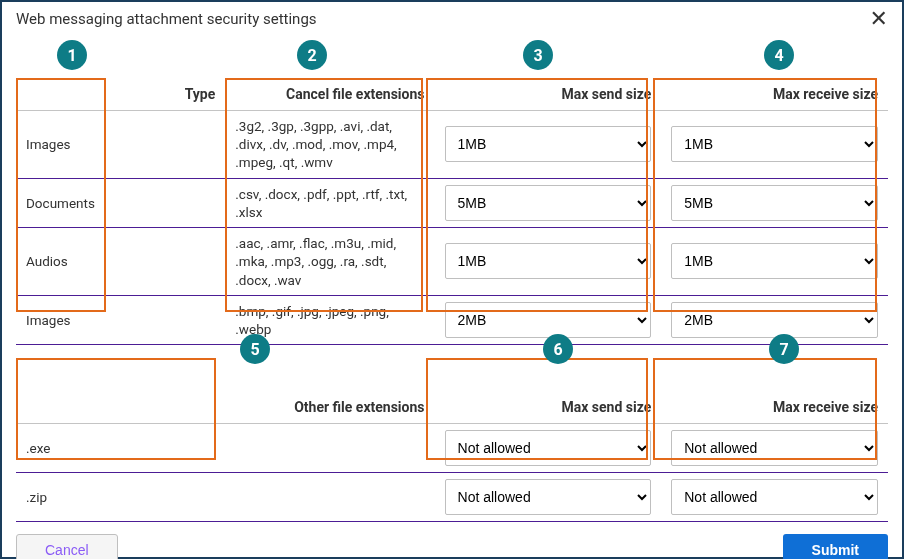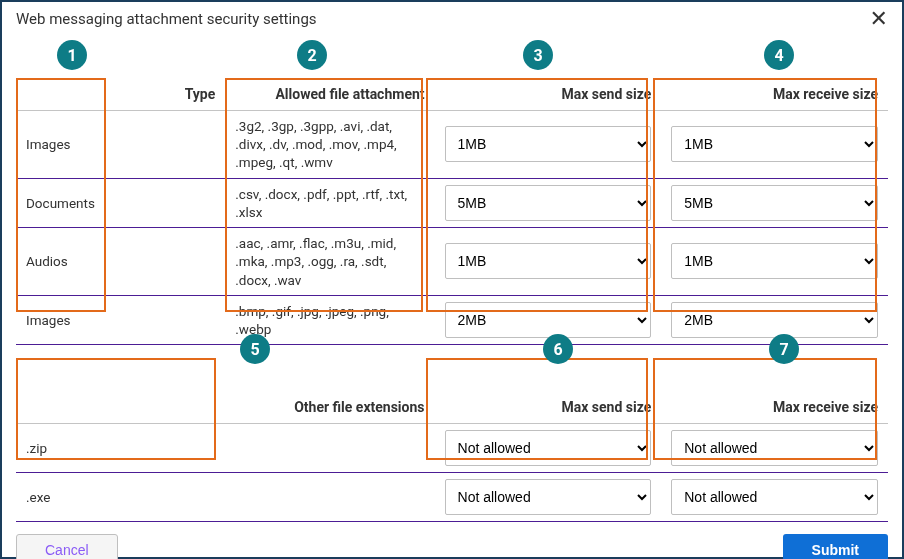--- a/index.html
+++ b/index.html
@@ -142,21 +142,21 @@
     <table>
       <colgroup>
           <col class="col-type">
           <col class="col-ext">
           <col class="col-send">
           <col class="col-recv">
         </colgroup>
       <thead>
         <tr>
           <th>Type</th>
-          <th>Allowed file attachment</th>
+          <th>Cancel file extensions</th>
           <th>Max send size</th>
           <th>Max receive size</th>
         </tr>
       </thead>
       <tbody>
         <tr>
           <td>Images</td>
           <td class="ext-cell">.3g2, .3gp, .3gpp, .avi, .dat, .divx, .dv, .mod, .mov, .mp4, .mpeg, .qt, .wmv</td>
           <td><select><option>1MB</option></select></td>
           <td><select><option>1MB</option></select></td>
@@ -191,26 +191,26 @@
         </colgroup>
       <thead>
         <tr>
           <th colspan="2">Other file extensions</th>
           <th>Max send size</th>
           <th>Max receive size</th>
         </tr>
       </thead>
       <tbody>
         <tr>
+          <td colspan="2">.exe</td>
+          <td><select><option>Not allowed</option></select></td>
+          <td><select><option>Not allowed</option></select></td>
+        </tr>
+        <tr>
           <td colspan="2">.zip</td>
-          <td><select><option>Not allowed</option></select></td>
-          <td><select><option>Not allowed</option></select></td>
-        </tr>
-        <tr>
-          <td colspan="2">.exe</td>
           <td><select><option>Not allowed</option></select></td>
           <td><select><option>Not allowed</option></select></td>
         </tr>
       </tbody>
     </table>
 
   </div>
 
   <div class="footer">
     <button class="btn btn-cancel">Cancel</button>

